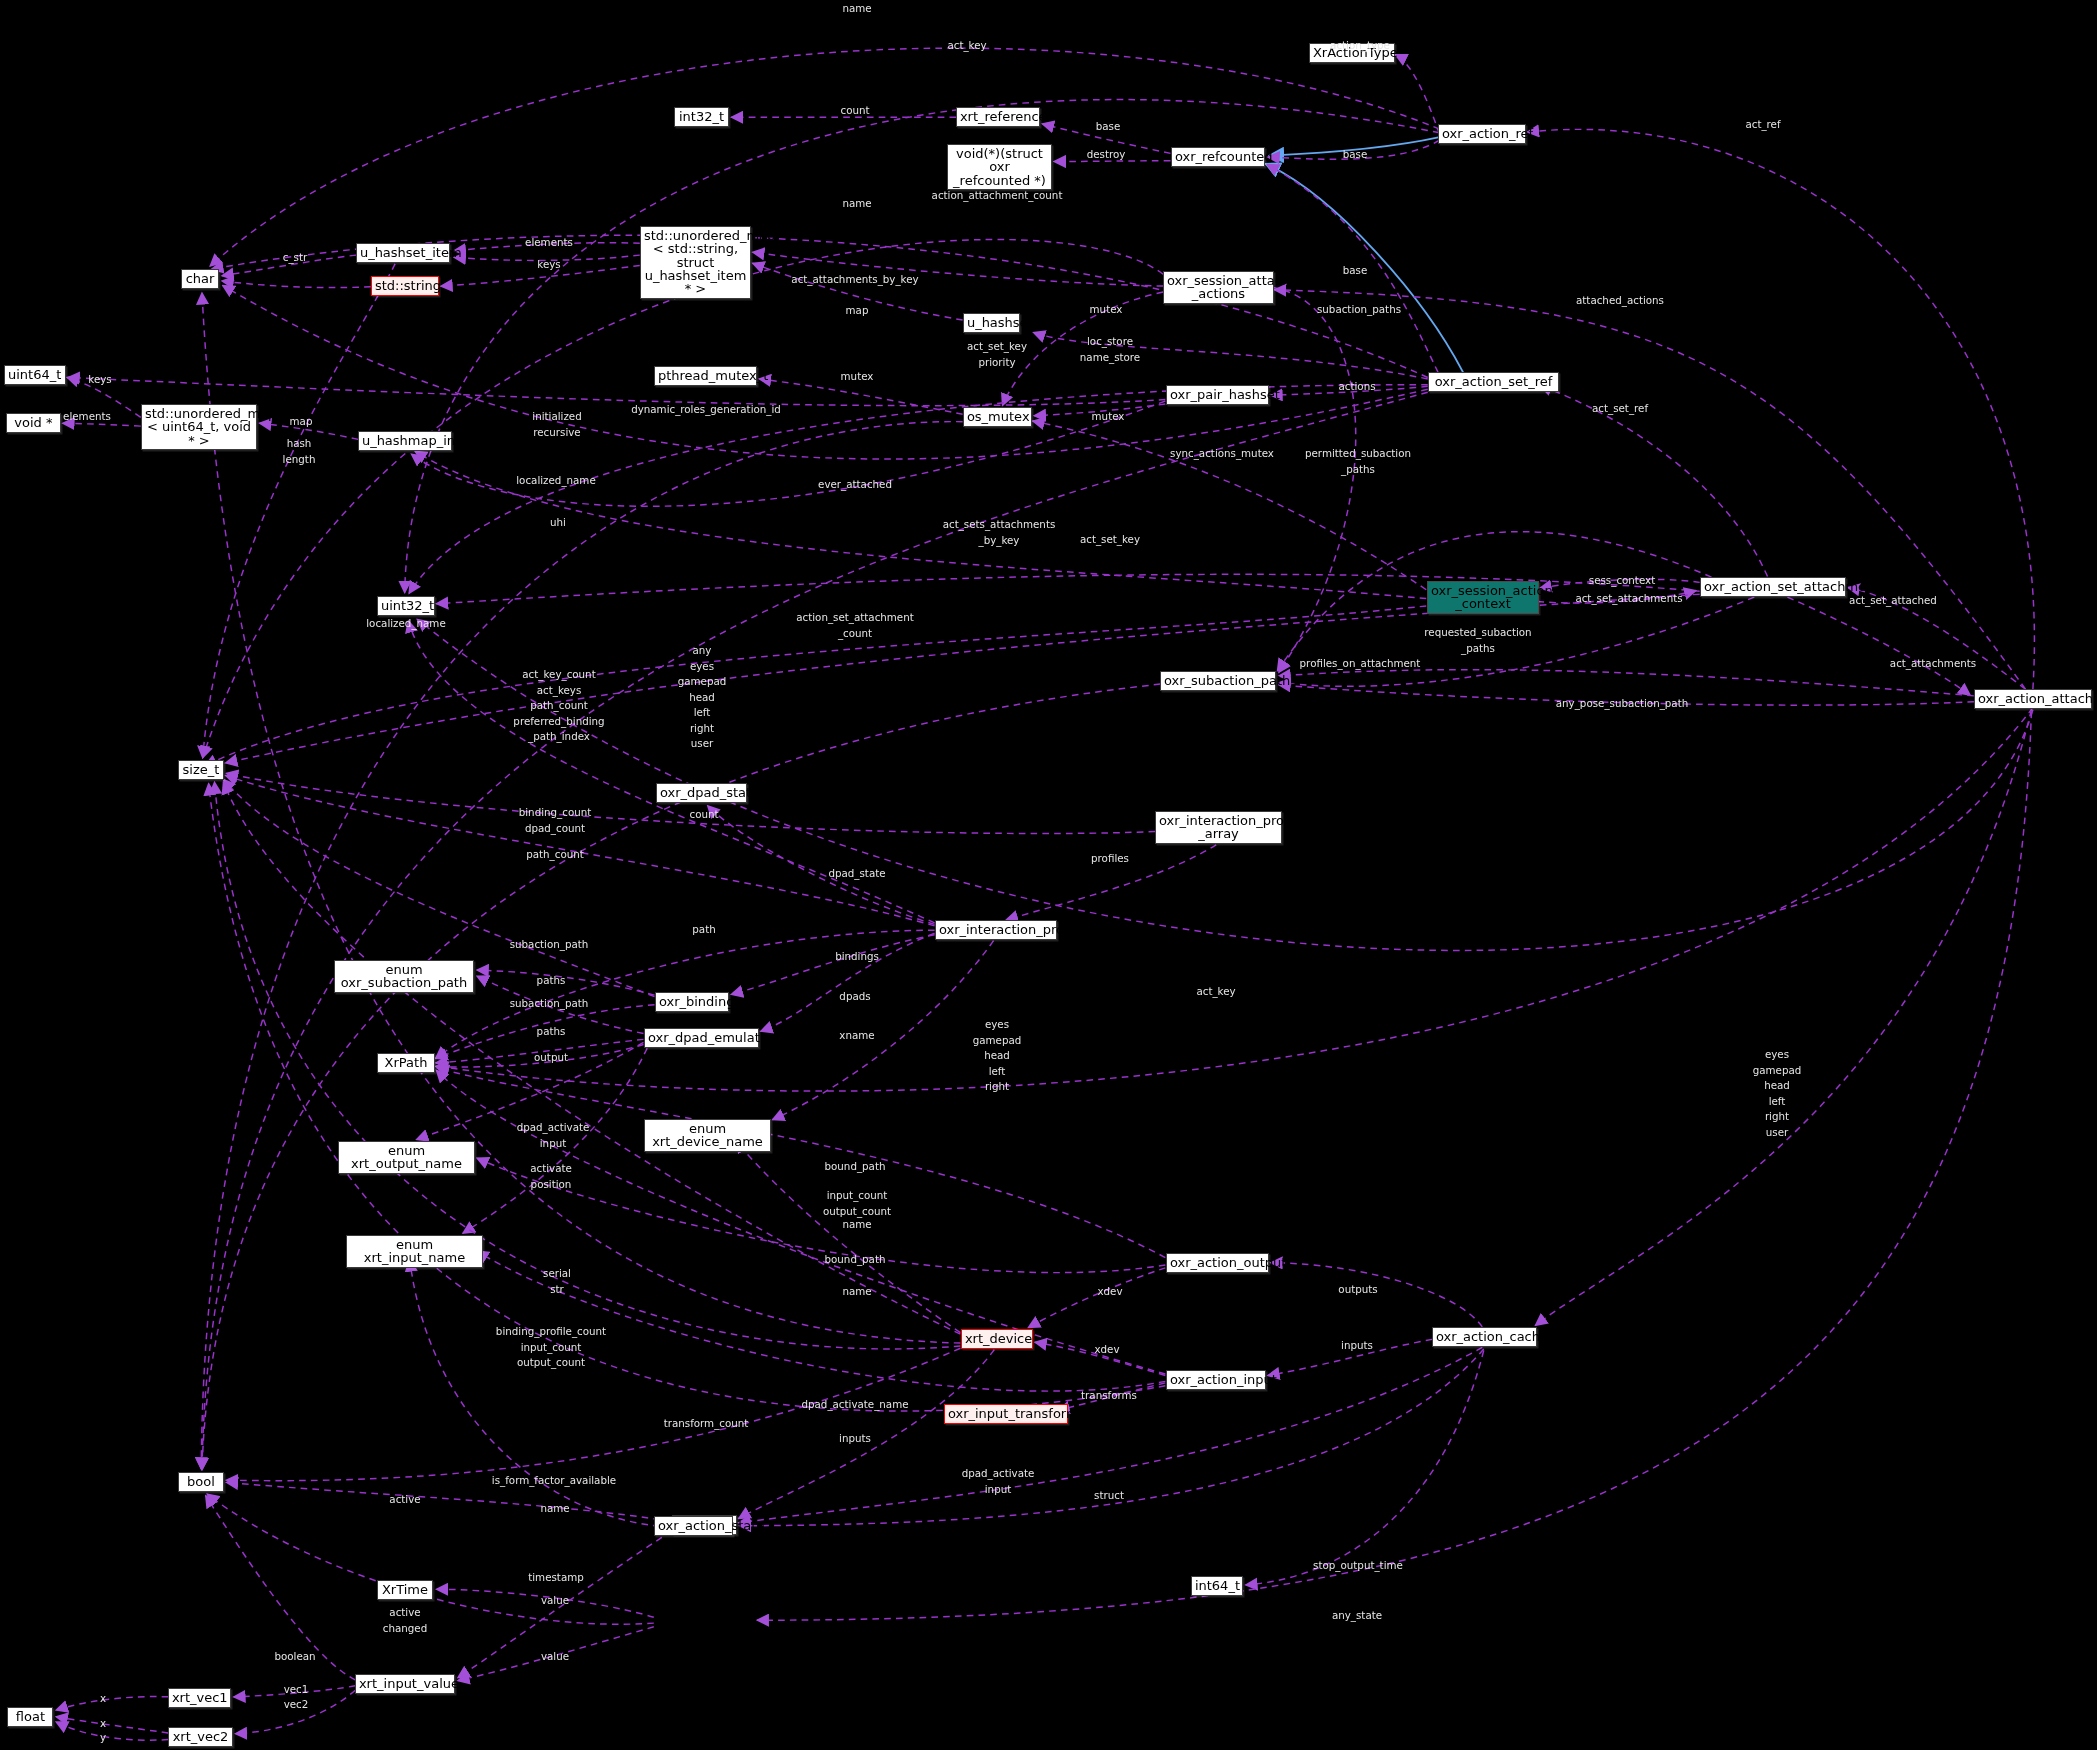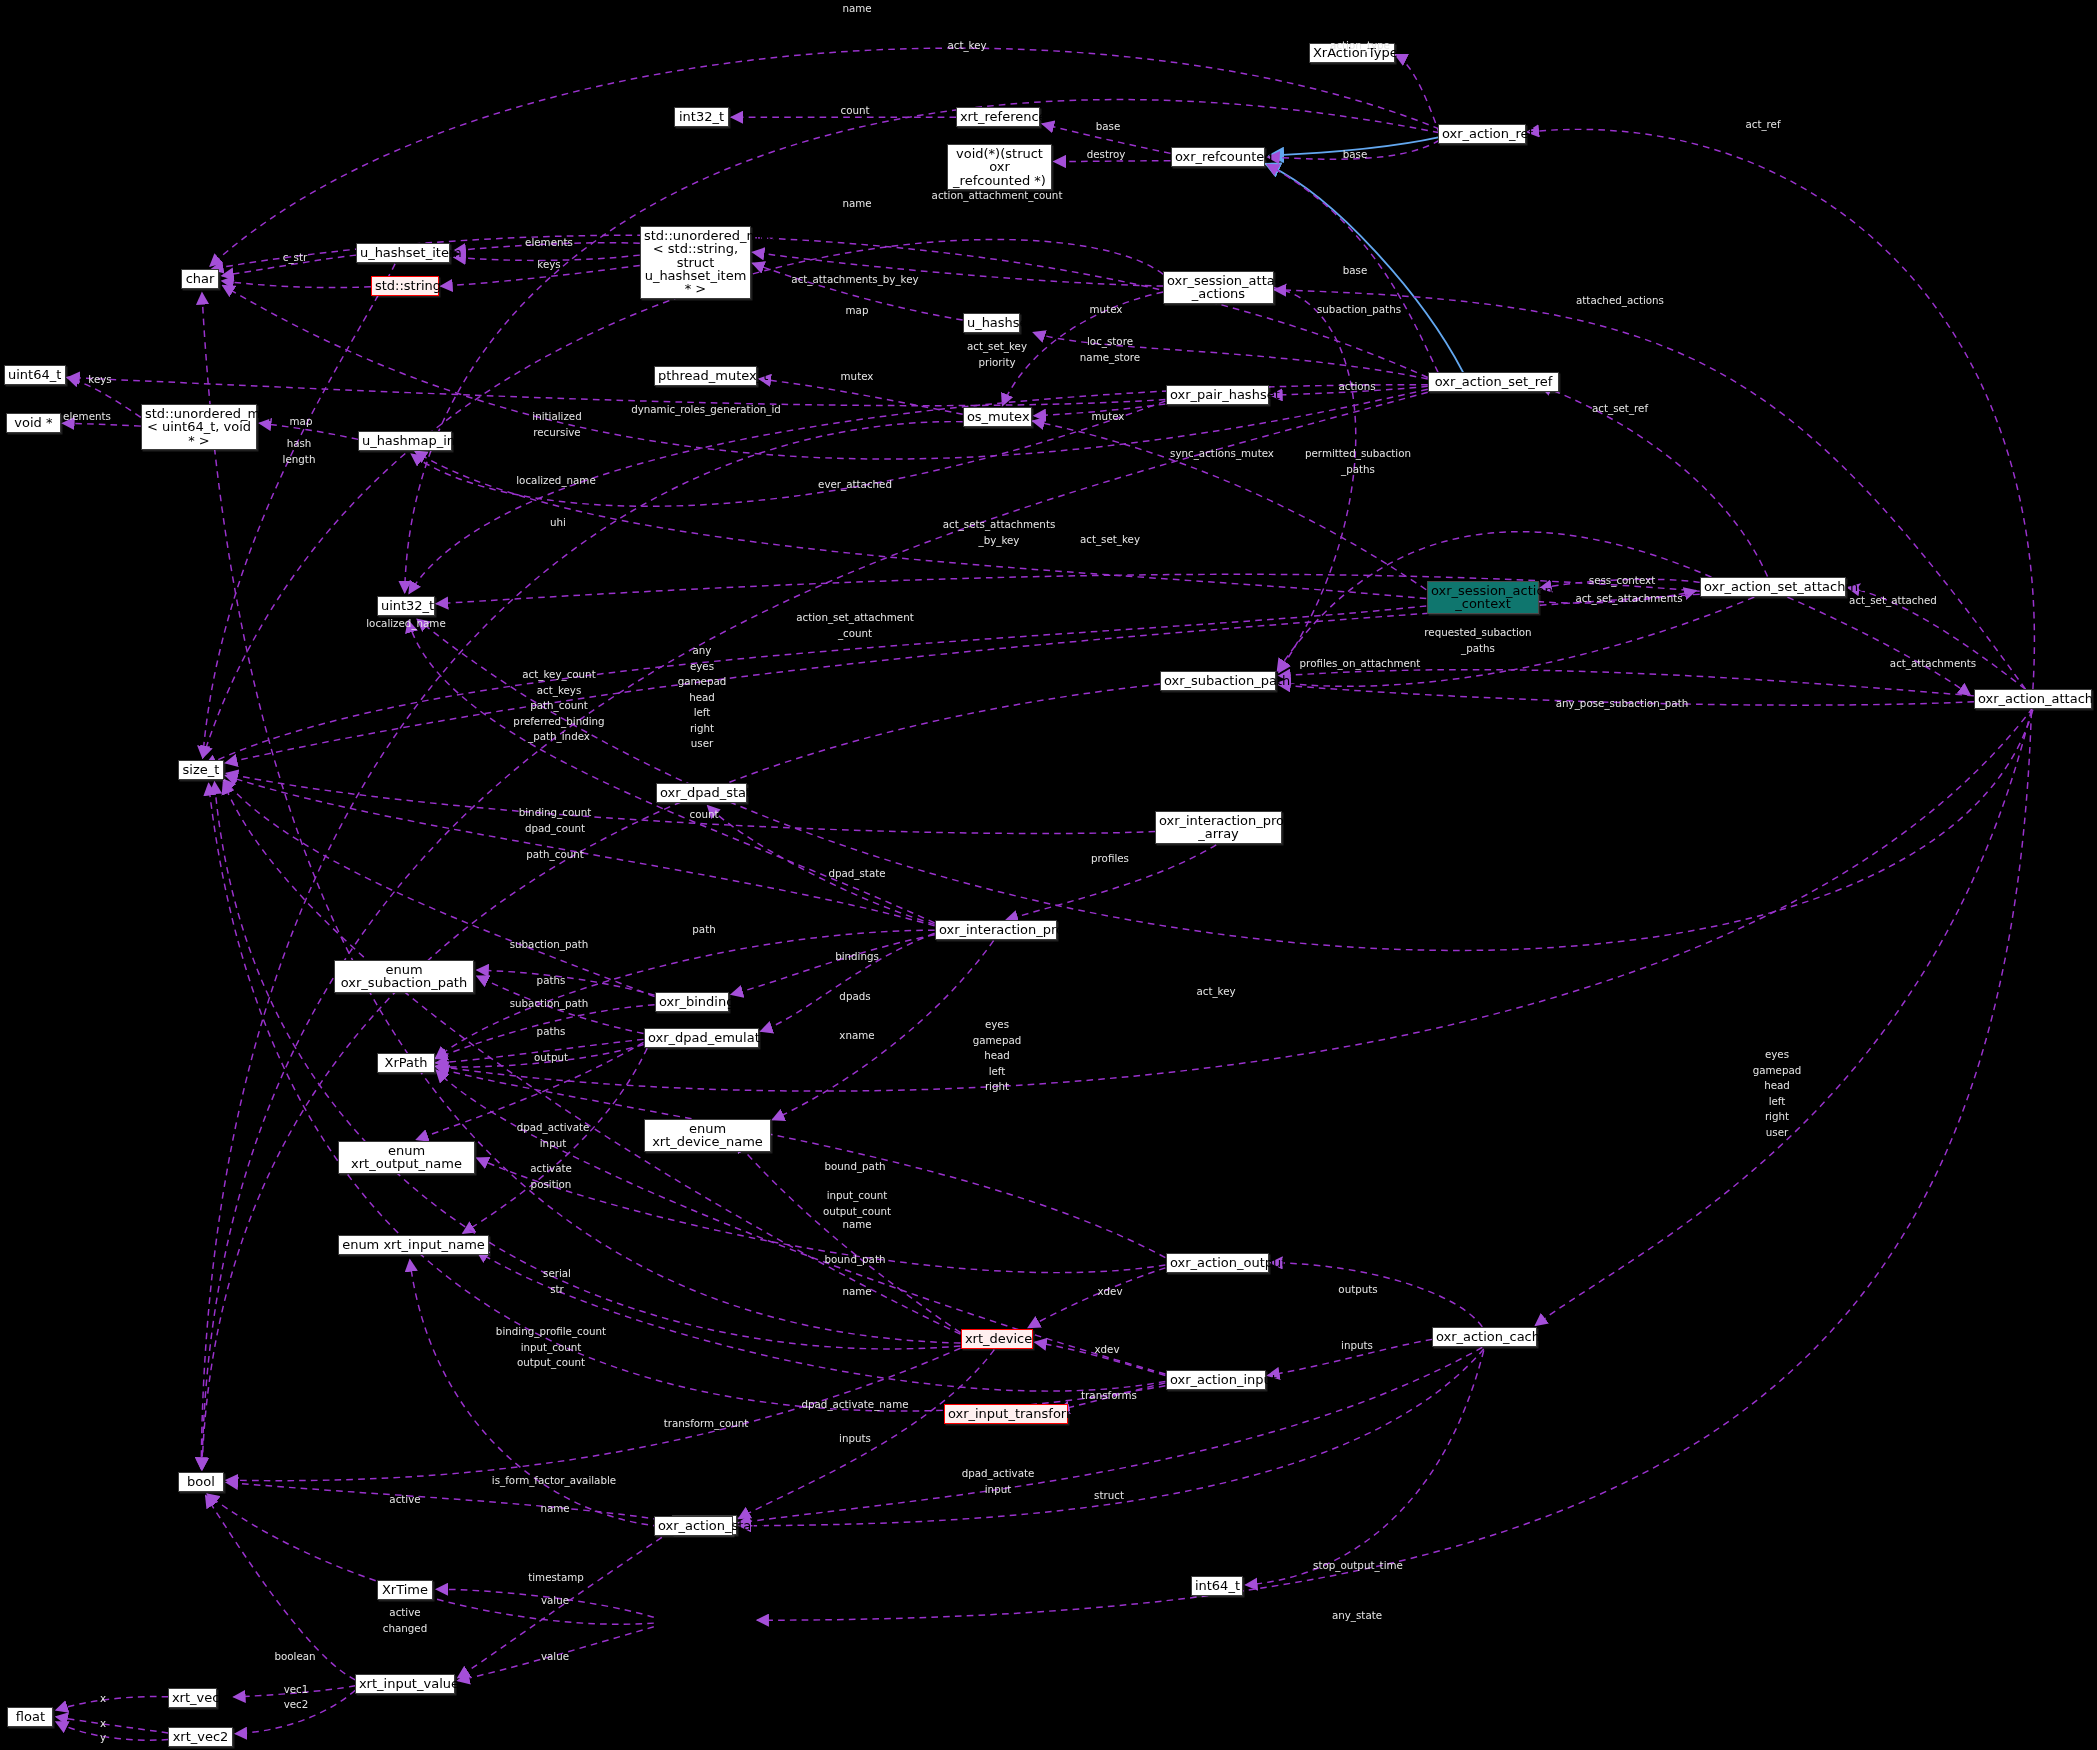--- a/index.html
+++ b/index.html
@@ -171,33 +171,33 @@
 <div class="node" style="left:656px;top:783px;width:91px">oxr_dpad_state</div>
 <div class="node" style="left:1155px;top:811px;width:127px">oxr_interaction_profile
 _array</div>
 <div class="node" style="left:935px;top:920px;width:122px">oxr_interaction_profile</div>
 <div class="node" style="left:334px;top:960px;width:140px">enum oxr_subaction_path</div>
 <div class="node" style="left:655px;top:992px;width:74px">oxr_binding</div>
 <div class="node" style="left:644px;top:1028px;width:115px">oxr_dpad_emulation</div>
 <div class="node" style="left:377px;top:1053px;width:58px">XrPath</div>
 <div class="node" style="left:644px;top:1119px;width:127px">enum xrt_device_name</div>
 <div class="node" style="left:338px;top:1141px;width:137px">enum xrt_output_name</div>
-<div class="node" style="left:338px;top:1235px;width:151px">enum xrt_input_name</div>
+<div class="node" style="left:346px;top:1235px;width:137px">enum xrt_input_name</div>
 <div class="node" style="left:1166px;top:1253px;width:103px">oxr_action_output</div>
 <div class="node" style="left:1432px;top:1327px;width:105px">oxr_action_cache</div>
 <div class="node highlight" style="left:961px;top:1329px;width:72px">xrt_device</div>
 <div class="node" style="left:1166px;top:1370px;width:100px">oxr_action_input</div>
 <div class="node highlight" style="left:944px;top:1404px;width:124px">oxr_input_transform</div>
 <div class="node" style="left:178px;top:1472px;width:46px">bool</div>
 <div class="node" style="left:672px;top:1515px;width:65px">xrt_input</div>
 <div class="node" style="left:377px;top:1580px;width:56px">XrTime</div>
 <div class="node" style="left:1191px;top:1576px;width:52px">int64_t</div>
 <div class="node" style="left:654px;top:1516px;width:79px">oxr_action_state</div>
 <div class="node" style="left:355px;top:1674px;width:100px">xrt_input_value</div>
-<div class="node" style="left:168px;top:1688px;width:49px">xrt_vec1</div>
+<div class="node" style="left:168px;top:1688px;width:63px">xrt_vec1</div>
 <div class="node" style="left:7.4px;top:1707px;width:46px">float</div>
 <div class="node" style="left:168px;top:1727px;width:65px">xrt_vec2</div>
 
 <div class="elabel" style="left:857px;top:8.8px">name</div>
 <div class="elabel" style="left:967px;top:46px">act_key</div>
 <div class="elabel" style="left:1360px;top:46px">action_type</div>
 <div class="elabel" style="left:1763px;top:125px">act_ref</div>
 <div class="elabel" style="left:855px;top:111px">count</div>
 <div class="elabel" style="left:1108px;top:127px">base</div>
 <div class="elabel" style="left:1106px;top:155px">destroy</div>

